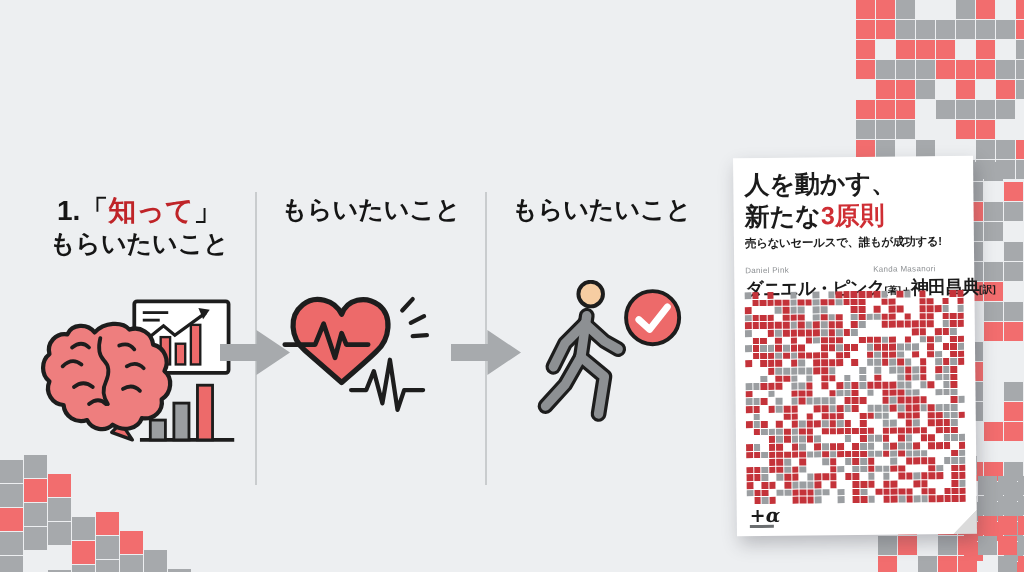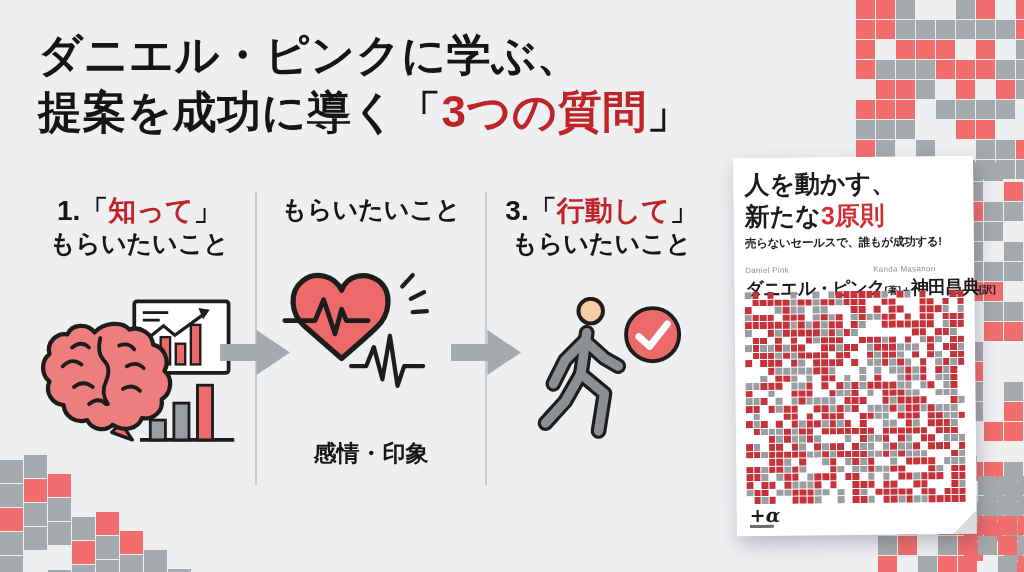--- a/index.html
+++ b/index.html
@@ -223,24 +223,20 @@
       <div style="position: absolute; left: 72px; top: 133px; width: 23px; height: 23px; background: rgb(166, 169, 172);"></div>
       <div style="position: absolute; left: 96px; top: 80px; width: 23px; height: 23px; background: rgb(242, 109, 110);"></div>
       <div style="position: absolute; left: 96px; top: 104px; width: 23px; height: 23px; background: rgb(166, 169, 172);"></div>
       <div style="position: absolute; left: 96px; top: 128px; width: 23px; height: 23px; background: rgb(166, 169, 172);"></div>
       <div style="position: absolute; left: 120px; top: 99px; width: 23px; height: 23px; background: rgb(242, 109, 110);"></div>
       <div style="position: absolute; left: 120px; top: 123px; width: 23px; height: 23px; background: rgb(166, 169, 172);"></div>
       <div style="position: absolute; left: 144px; top: 118px; width: 23px; height: 23px; background: rgb(166, 169, 172);"></div>
       <div style="position: absolute; left: 168px; top: 137px; width: 23px; height: 23px; background: rgb(166, 169, 172);"></div>
     </div>
 
-  <div class="title">
-    <div>ダニエル・ピンクに学ぶ、</div>
-    <div><span>提案を成功に導く</span><span>「</span><span class="hl">3つの質問</span><span>」</span></div>
-  </div>
 
   <div class="steps">
 
     <div class="step">
       <div class="step-header">
         <div class="step-h1"><span>1.</span><span>「</span><span class="kw">知って</span><span>」</span></div>
         <div class="step-h2">もらいたいこと</div>
       </div>
       <div class="step-icon">
         <svg width="198" height="150" viewBox="0 0 210 156">
@@ -285,26 +281,24 @@
           <g stroke="#1d1d1d" stroke-width="4.5" stroke-linecap="round">
             <line x1="128" y1="28" x2="139" y2="16"></line>
             <line x1="137" y1="41" x2="151" y2="34"></line>
             <line x1="139" y1="55" x2="154" y2="54"></line>
           </g>
           <path d="M64 32 C57 17 36 11 23 22 C8 34 10 57 25 70 L64 104 C64 104 92 80 101 71 C115 58 118 34 103 22 C89 12 70 16 64 32 Z" fill="#ed6a6a" stroke="#1d1d1d" stroke-width="5.5" stroke-linejoin="round"></path>
           <polyline points="4,64 36,64 45,42 57,78 64,52 69,64 92,64" fill="none" stroke="#1d1d1d" stroke-width="5" stroke-linejoin="round" stroke-linecap="round"></polyline>
           <polyline points="74,112 90,112 98,92 107,126 115,80 123,133 130,112 150,112" fill="none" stroke="#1d1d1d" stroke-width="4.5" stroke-linejoin="round" stroke-linecap="round"></polyline>
         </svg>
       </div>
-      <div class="step-label">感情・印象</div>
     </div>
 
     <div class="step">
       <div class="step-header">
-        <div class="step-h1"><span>3.</span><span>「</span><span class="kw">行動して</span><span>」</span></div>
         <div class="step-h2">もらいたいこと</div>
       </div>
       <div class="step-icon">
         <svg width="172" height="150" viewBox="0 0 175 152">
           <circle cx="139" cy="38" r="27" fill="#ed6a6a" stroke="#1d1d1d" stroke-width="4"></circle>
           <polyline points="125,40 136,50 154,27" fill="none" stroke="#ffffff" stroke-width="7" stroke-linecap="round" stroke-linejoin="round"></polyline>
           <g fill="none" stroke="#1d1d1d" stroke-width="16" stroke-linecap="round" stroke-linejoin="round">
             <path d="M72 36 L66 78"></path>
             <path d="M70 44 L50 64 L38 88"></path>
             <path d="M70 44 L90 62 L104 70"></path>

